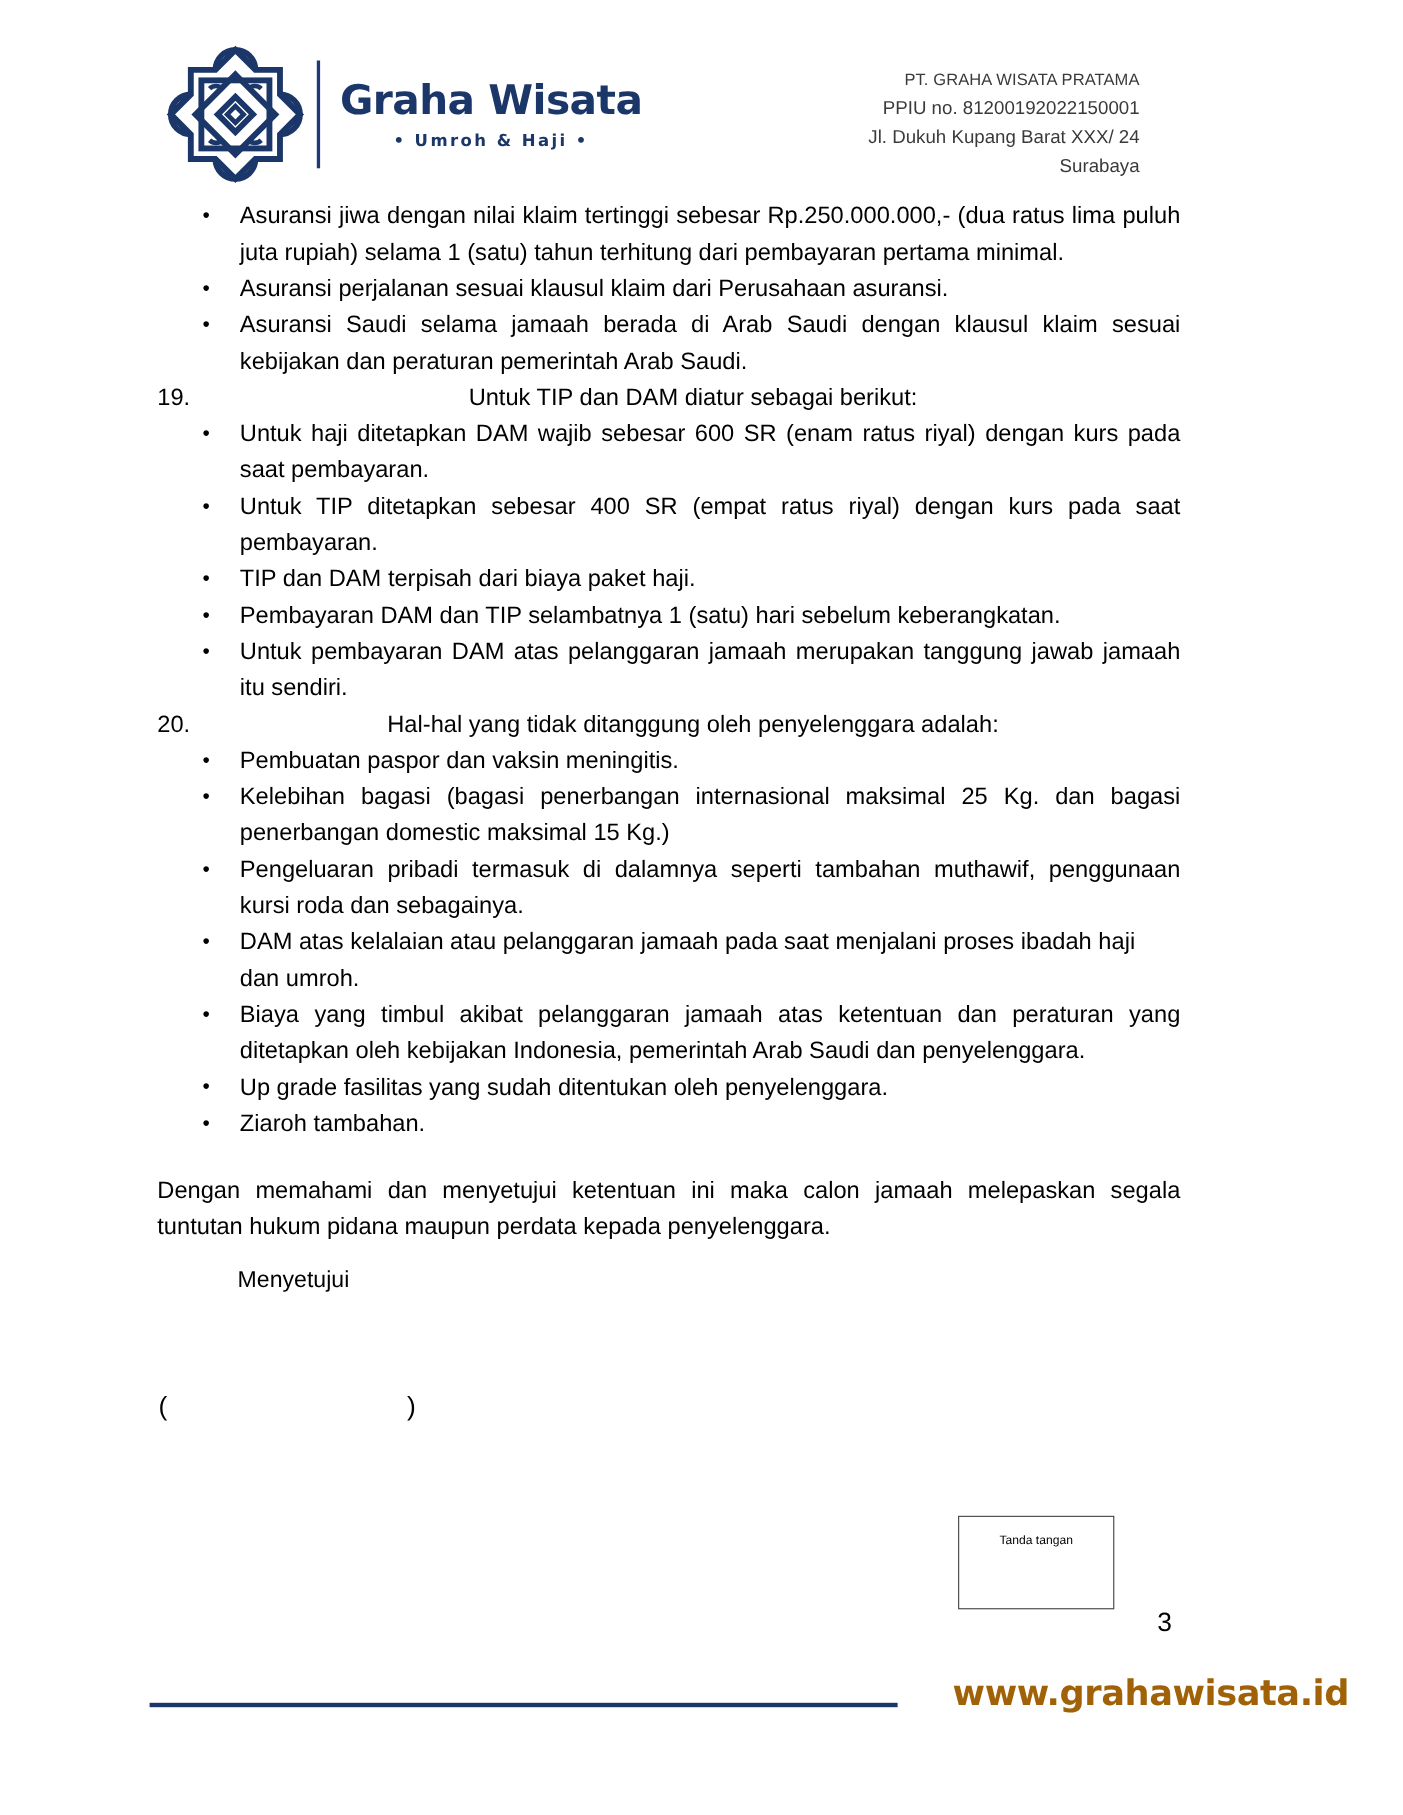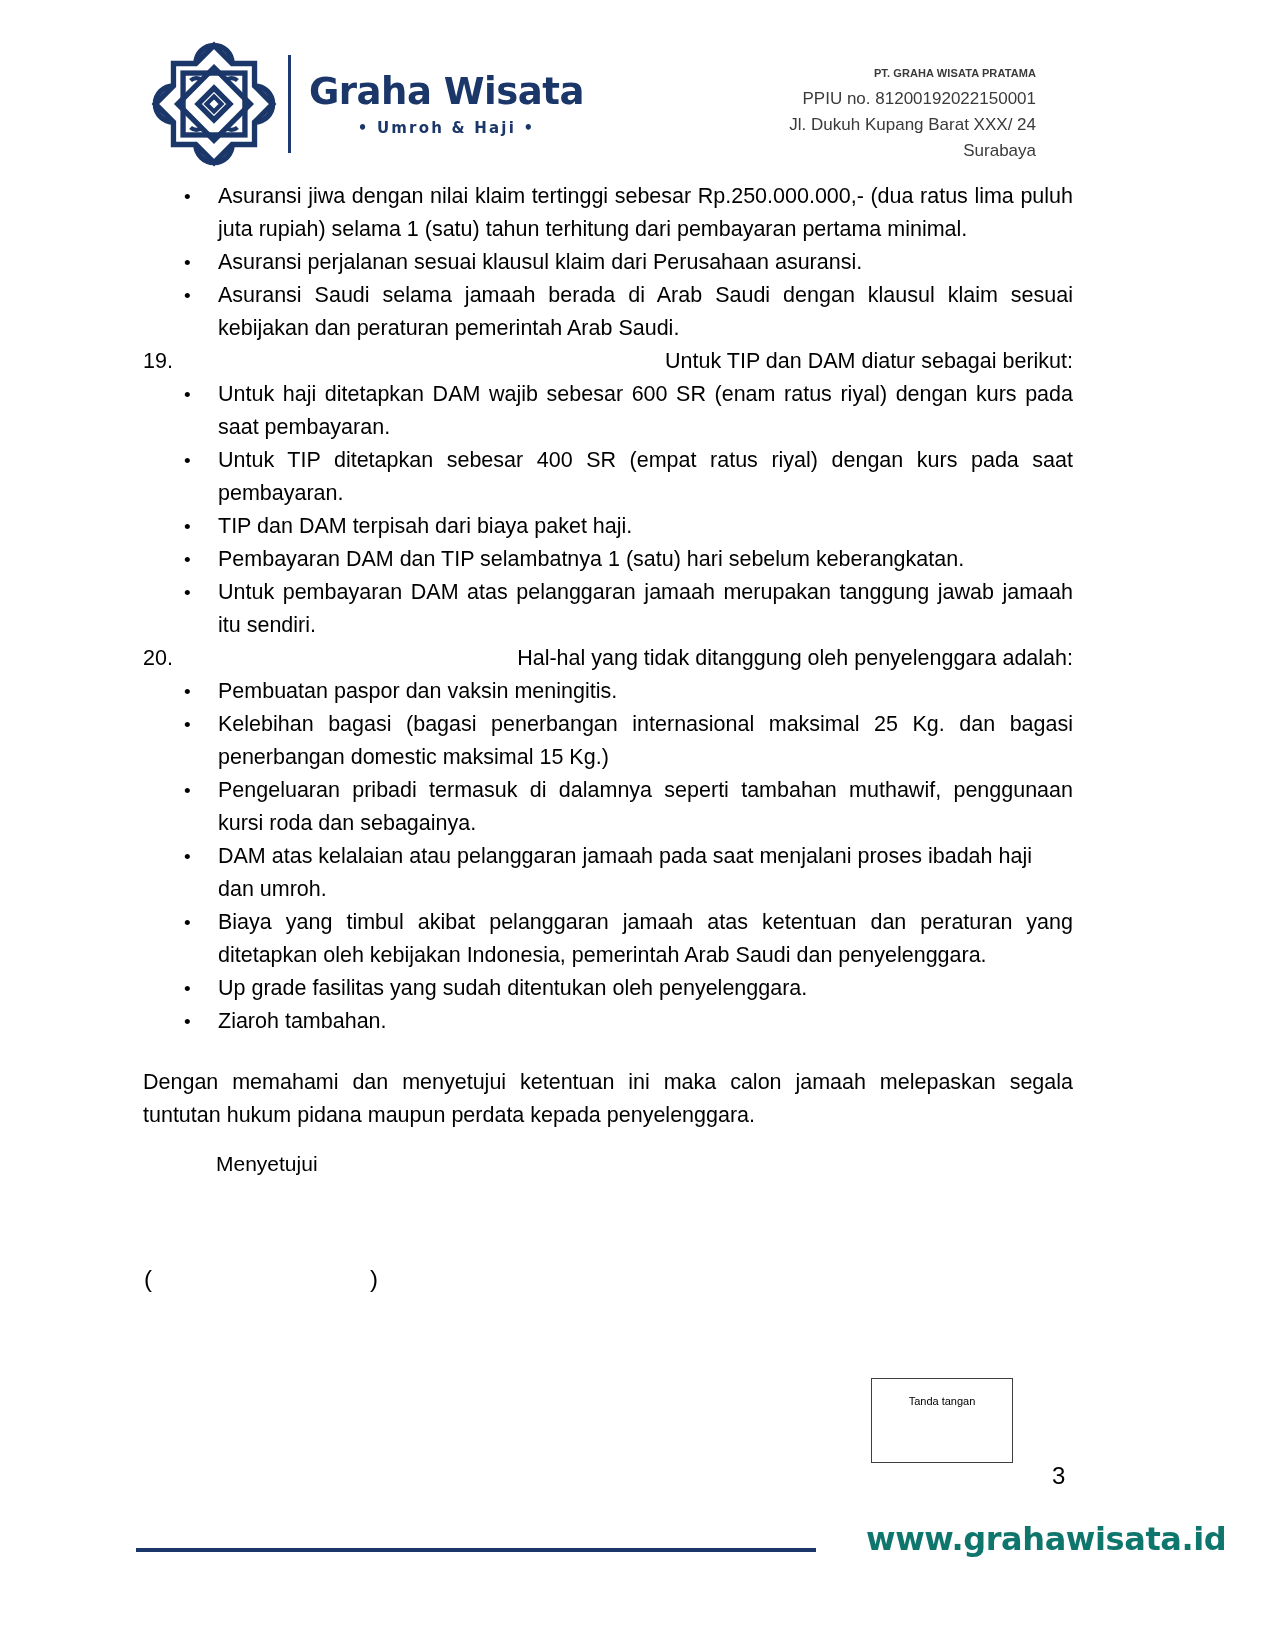--- a/index.html
+++ b/index.html
@@ -67,22 +67,22 @@
   }
 
   .company-block {
     position: absolute;
     right: 143px;
     top: 32px;
     text-align: right;
     color: #3a3a3a;
   }
   .company-name {
-    font-size: 11px;
-    font-weight: bold;
+    font-size: 15px;
+    font-weight: normal;
     line-height: 26px;
     letter-spacing: 0.1px;
   }
   .company-line {
     font-size: 17px;
     line-height: 26px;
   }
 
   
   .doc-body {
@@ -105,21 +105,21 @@
     width: 44px;
     flex: none;
     text-align: left;
     padding-right: 9px;
     box-sizing: border-box;
   }
   .num-text {
     flex: 1;
     text-align: justify;
   }
-  .num-text.nojustify { text-align: right; }
+  .num-text.nojustify { text-align: center; }
 
   
   .bul-item {
     display: flex;
     align-items: flex-start;
     margin: 0;
     padding: 0;
   }
   .bul-marker {
     width: 75px;
@@ -196,21 +196,21 @@
     background: #1b3668;
   }
   .footer-url {
     position: absolute;
     left: 866px;
     top: 1520px;
     font-family: "DejaVu Sans", sans-serif;
     font-weight: bold;
     font-size: 32px;
     letter-spacing: -0.4px;
-    color: #0f766e;
+    color: #a16207;
   }
 </style>
 </head>
 <body>
 
 <div class="header">
 
   <div class="logo-block">
     <span class="logo-mark">
       <svg width="128" height="128" viewBox="0 0 120 120" aria-hidden="true">

